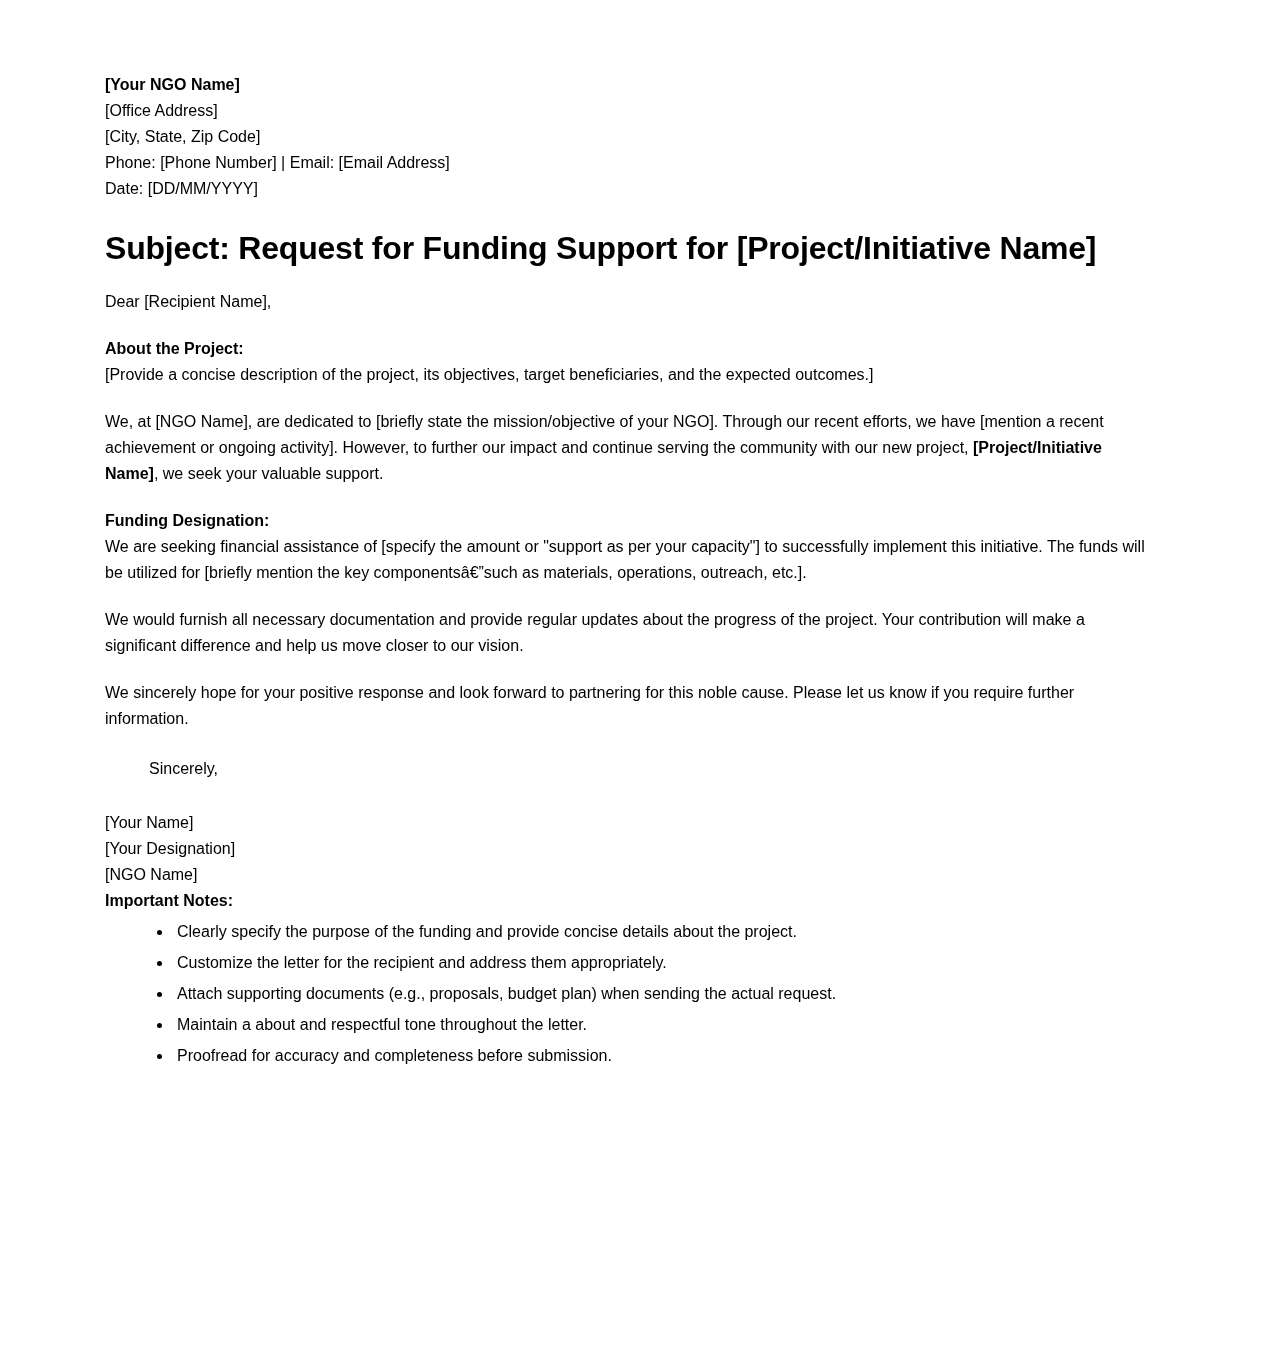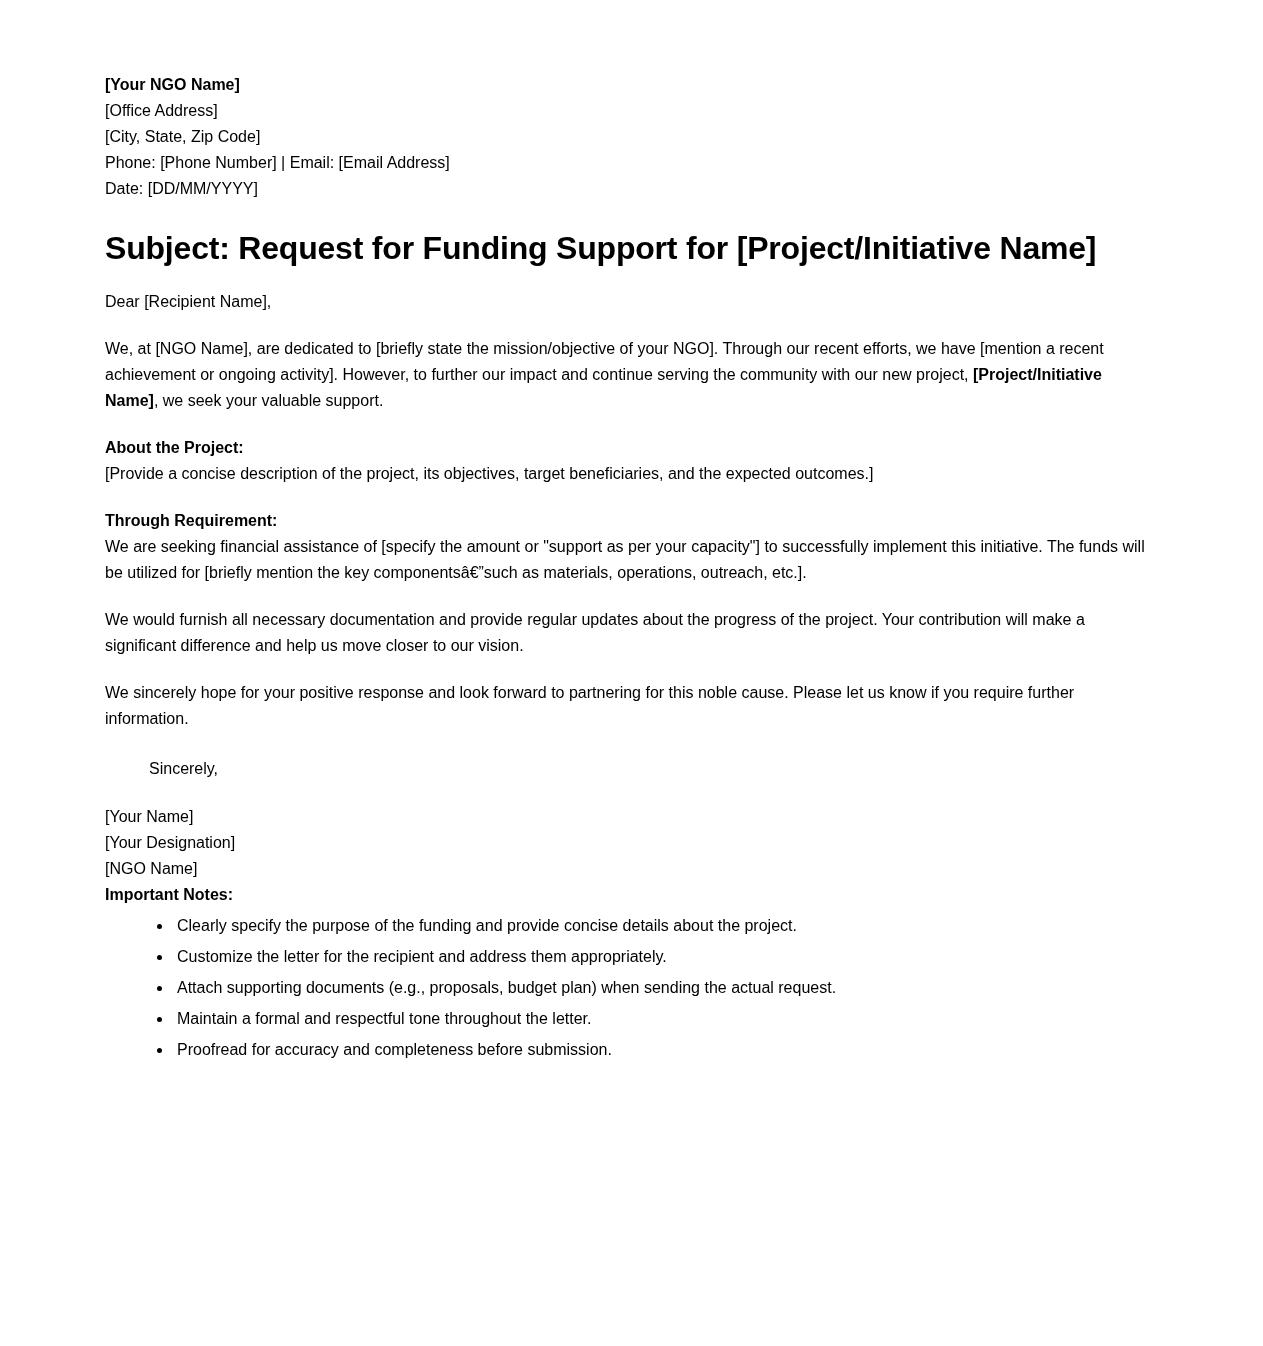--- a/index.html
+++ b/index.html
@@ -30,21 +30,21 @@
     font-weight: 700;
     margin: 26px 0 21px 0;
     white-space: nowrap;
     letter-spacing: -0.2px;
   }
   p.sincerely {
     margin-top: 24px;
     margin-left: 44px;
   }
   p.signature {
-    margin-top: 22px;
+    margin-top: 28px;
     margin-bottom: 5px;
   }
   ul.notes {
     margin: 4px 0 16px 0;
     padding: 0 0 0 68px;
     list-style-type: disc;
   }
   ul.notes li {
     margin: 4px 0 5px 0;
     padding-left: 4px;
@@ -62,47 +62,47 @@
     <span>Phone: [Phone Number] | Email: [Email Address]</span><br>
     <span>Date: [DD/MM/YYYY]</span>
   </p>
 
 
   <h1 class="subject">Subject: Request for Funding Support for [Project/Initiative Name]</h1>
 
   <p>Dear [Recipient Name],</p>
 
   <p>
-    <span>We, at [NGO Name], are dedicated to [briefly state the mission/objective of your NGO]. Through our recent efforts, we have [mention a recent achievement or ongoing activity]. However, to further our impact and continue serving the community with our new project, </span><strong>[Project/Initiative Name]</strong><span>, we seek your valuable support.</span>
-  </p>
-
-  <p>
     <strong>About the Project:</strong><br>
     <span>[Provide a concise description of the project, its objectives, target beneficiaries, and the expected outcomes.]</span>
   </p>
 
   <p>
-    <strong>Through Requirement:</strong><br>
+    <span>We, at [NGO Name], are dedicated to [briefly state the mission/objective of your NGO]. Through our recent efforts, we have [mention a recent achievement or ongoing activity]. However, to further our impact and continue serving the community with our new project, </span><strong>[Project/Initiative Name]</strong><span>, we seek your valuable support.</span>
+  </p>
+
+  <p>
+    <strong>Funding Designation:</strong><br>
     <span>We are seeking financial assistance of [specify the amount or "support as per your capacity"] to successfully implement this initiative. The funds will be utilized for [briefly mention the key componentsâ€”such as materials, operations, outreach, etc.].</span>
   </p>
 
   <p>We would furnish all necessary documentation and provide regular updates about the progress of the project. Your contribution will make a significant difference and help us move closer to our vision.</p>
 
   <p>We sincerely hope for your positive response and look forward to partnering for this noble cause. Please let us know if you require further information.</p>
 
   <p class="sincerely">Sincerely,</p>
 
   <p class="signature">
     <span>[Your Name]</span><br>
     <span>[Your Designation]</span><br>
     <span>[NGO Name]</span><br>
     <strong>Important Notes:</strong>
   </p>
 
   <ul class="notes">
     <li>Clearly specify the purpose of the funding and provide concise details about the project.</li>
     <li>Customize the letter for the recipient and address them appropriately.</li>
     <li>Attach supporting documents (e.g., proposals, budget plan) when sending the actual request.</li>
-    <li>Maintain a formal and respectful tone throughout the letter.</li>
+    <li>Maintain a about and respectful tone throughout the letter.</li>
     <li>Proofread for accuracy and completeness before submission.</li>
   </ul>
 
 </div>
 
 </body></html>

